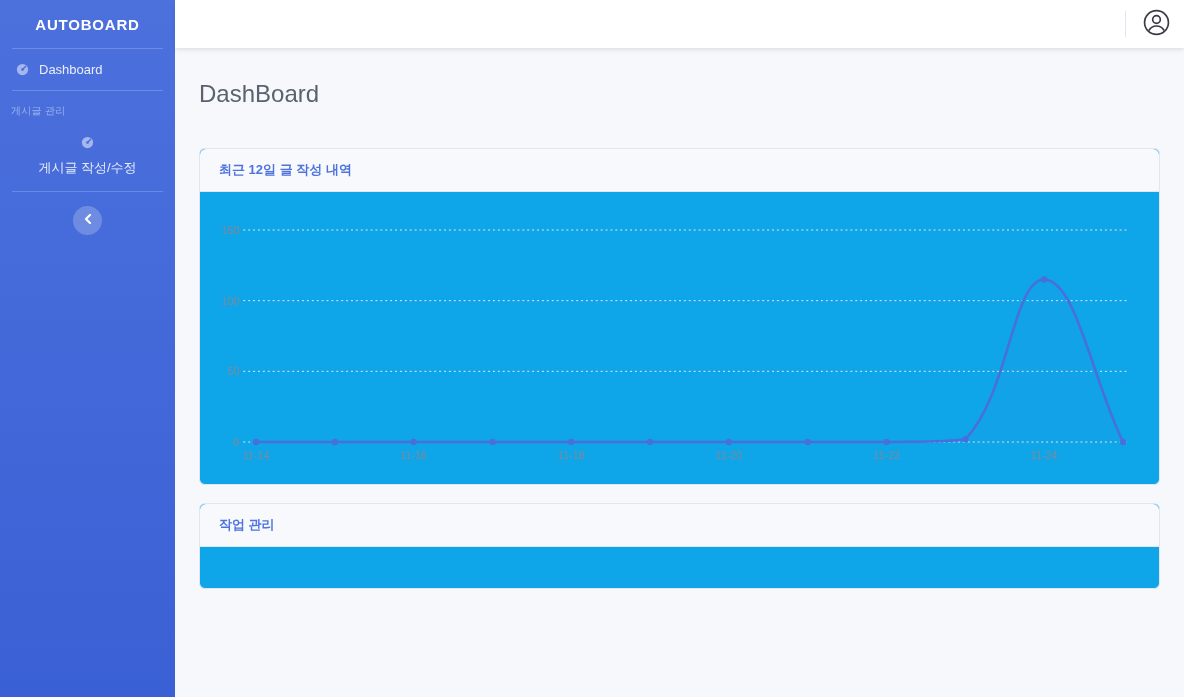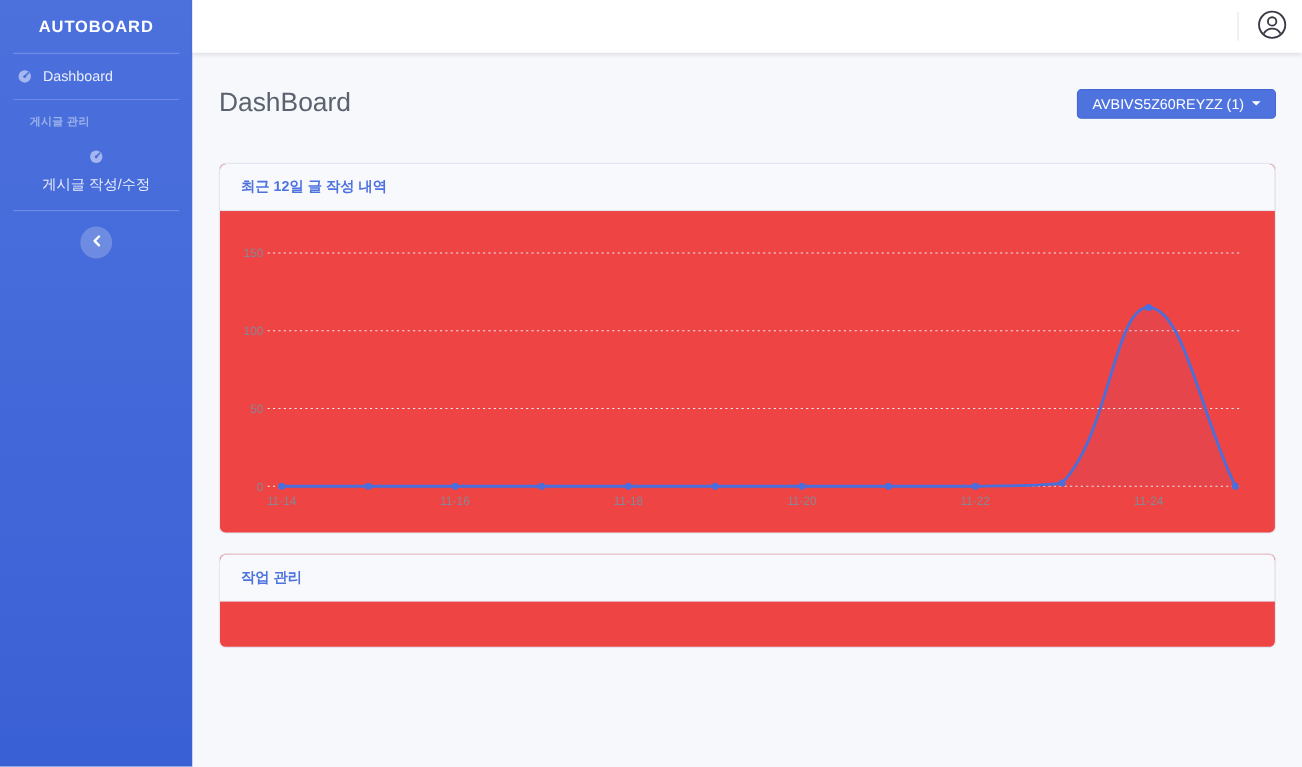--- a/index.html
+++ b/index.html
@@ -10,22 +10,22 @@
   
   .sidebar { flex:0 0 175px; width:175px; height:100%;
     background:linear-gradient(180deg,#4c71dd 0%,#3a60d5 100%); color:#fff; }
   .brand { height:48px; display:flex; align-items:center; justify-content:center;
     font-weight:bold; font-size:15px; letter-spacing:.8px; color:#fff; cursor:pointer; }
   .sb-divider { border:0; border-top:1px solid rgba(255,255,255,.2); margin:0 12px; }
   .nav-item { display:flex; align-items:center; gap:9px; padding:13px 15px;
     color:rgba(255,255,255,.88); font-size:13px; cursor:pointer; }
   .nav-item.sub { padding:14px 15px;flex-direction:column; }
   .nav-item .icn { display:flex; }
-  .sb-heading { font-size:10px; font-weight:bold; color:rgba(255,255,255,.45);
-    padding:13px 15px 3px 27px; letter-spacing:.3px; }
+  .sb-heading { font-size:10px; font-weight:normal; color:rgba(255,255,255,.45);
+    padding:13px 15px 3px 11px; letter-spacing:.3px; }
   .collapse-wrap { display:flex; justify-content:center; padding-top:14px; }
   .collapse-btn { width:29px; height:29px; border-radius:50%; border:none;
     background:rgba(255,255,255,.22); color:#fff; display:flex; align-items:center;
     justify-content:center; cursor:pointer; }
 
   
   .content { flex:1; display:flex; flex-direction:column; background:#f7f8fc; min-width:0; }
   .topbar { height:48px; flex:0 0 48px; background:#fff;
     box-shadow:0 2px 4px rgba(58,59,69,.12); display:flex; align-items:center;
     justify-content:flex-end; padding:0 14px; position:relative; z-index:2; }
@@ -34,21 +34,21 @@
 
   .page { flex:1; padding:24px; overflow:hidden; }
   .page-head { display:flex; align-items:center; justify-content:space-between; margin:8px 0 40px; }
   .page-title { font-size:24px; font-weight:400; color:#5a6270; }
   .account-btn { background:#4e73df; border:1px solid #4668d4; border-radius:4px;
     color:#fff; font-size:13px; padding:5px 13px; display:flex; align-items:center;
     gap:7px; cursor:pointer; font-family:inherit; }
   .caret-down { width:0; height:0; border-left:4px solid transparent;
     border-right:4px solid transparent; border-top:4.5px solid #fff; display:inline-block; }
 
-  .card { background:#ef4444; border:1px solid #e3e6f0; border-radius:6px; margin-bottom:18px; }
+  .card { background:#0ea5e9; border:1px solid #e3e6f0; border-radius:6px; margin-bottom:18px; }
   .card-header { background:#f8f9fc; border-bottom:1px solid #e3e6f0; padding:12px 19px;
     border-radius:6px 6px 0 0; color:#4e73df; font-weight:bold; font-size:13px; }
   .chart-body { padding:6px 10px; height:292px; }
   .chart { width:100%; height:280px; display:block; }
   .chart text { font-family:"Liberation Sans", sans-serif; }
 
   .task-body { padding:17px 15px 24px; }
   .status-alert { border:1px solid #dde1ec; border-left:4px solid #4e73df;
     border-radius:6px; min-height:79px; display:flex; align-items:center;
     padding:0 21px; color:#6e707e; font-size:14px; background:#fff; }
@@ -116,24 +116,20 @@
               <path d="M5.3 19.1a7.6 7.6 0 0 1 13.4 0" fill="none" stroke="#3a3b45" stroke-width="1.5"></path>
             </svg>
         </span>
       </button>
     </header>
 
     <main class="page">
 
       <div class="page-head">
         <h1 class="page-title">DashBoard</h1>
-        <button class="account-btn">
-          <span>AVBIVS5Z60REYZZ (1)</span>
-          <span class="caret-down"></span>
-        </button>
       </div>
 
       <section class="card">
         <div class="card-header">최근 12일 글 작성 내역</div>
         <div class="chart-body">
           <svg class="chart" viewBox="0 0 959 280" preserveAspectRatio="none">
               <line x1="34" y1="244" x2="938" y2="244" stroke="#e7e9f1" stroke-width="1" stroke-dasharray="2 3"></line>
               <text x="30" y="248" text-anchor="end" fill="#858796" font-size="11">0</text>
               <line x1="34" y1="173.33333333333331" x2="938" y2="173.33333333333331" stroke="#e7e9f1" stroke-width="1" stroke-dasharray="2 3"></line>
               <text x="30" y="177.33333333333331" text-anchor="end" fill="#858796" font-size="11">50</text>

